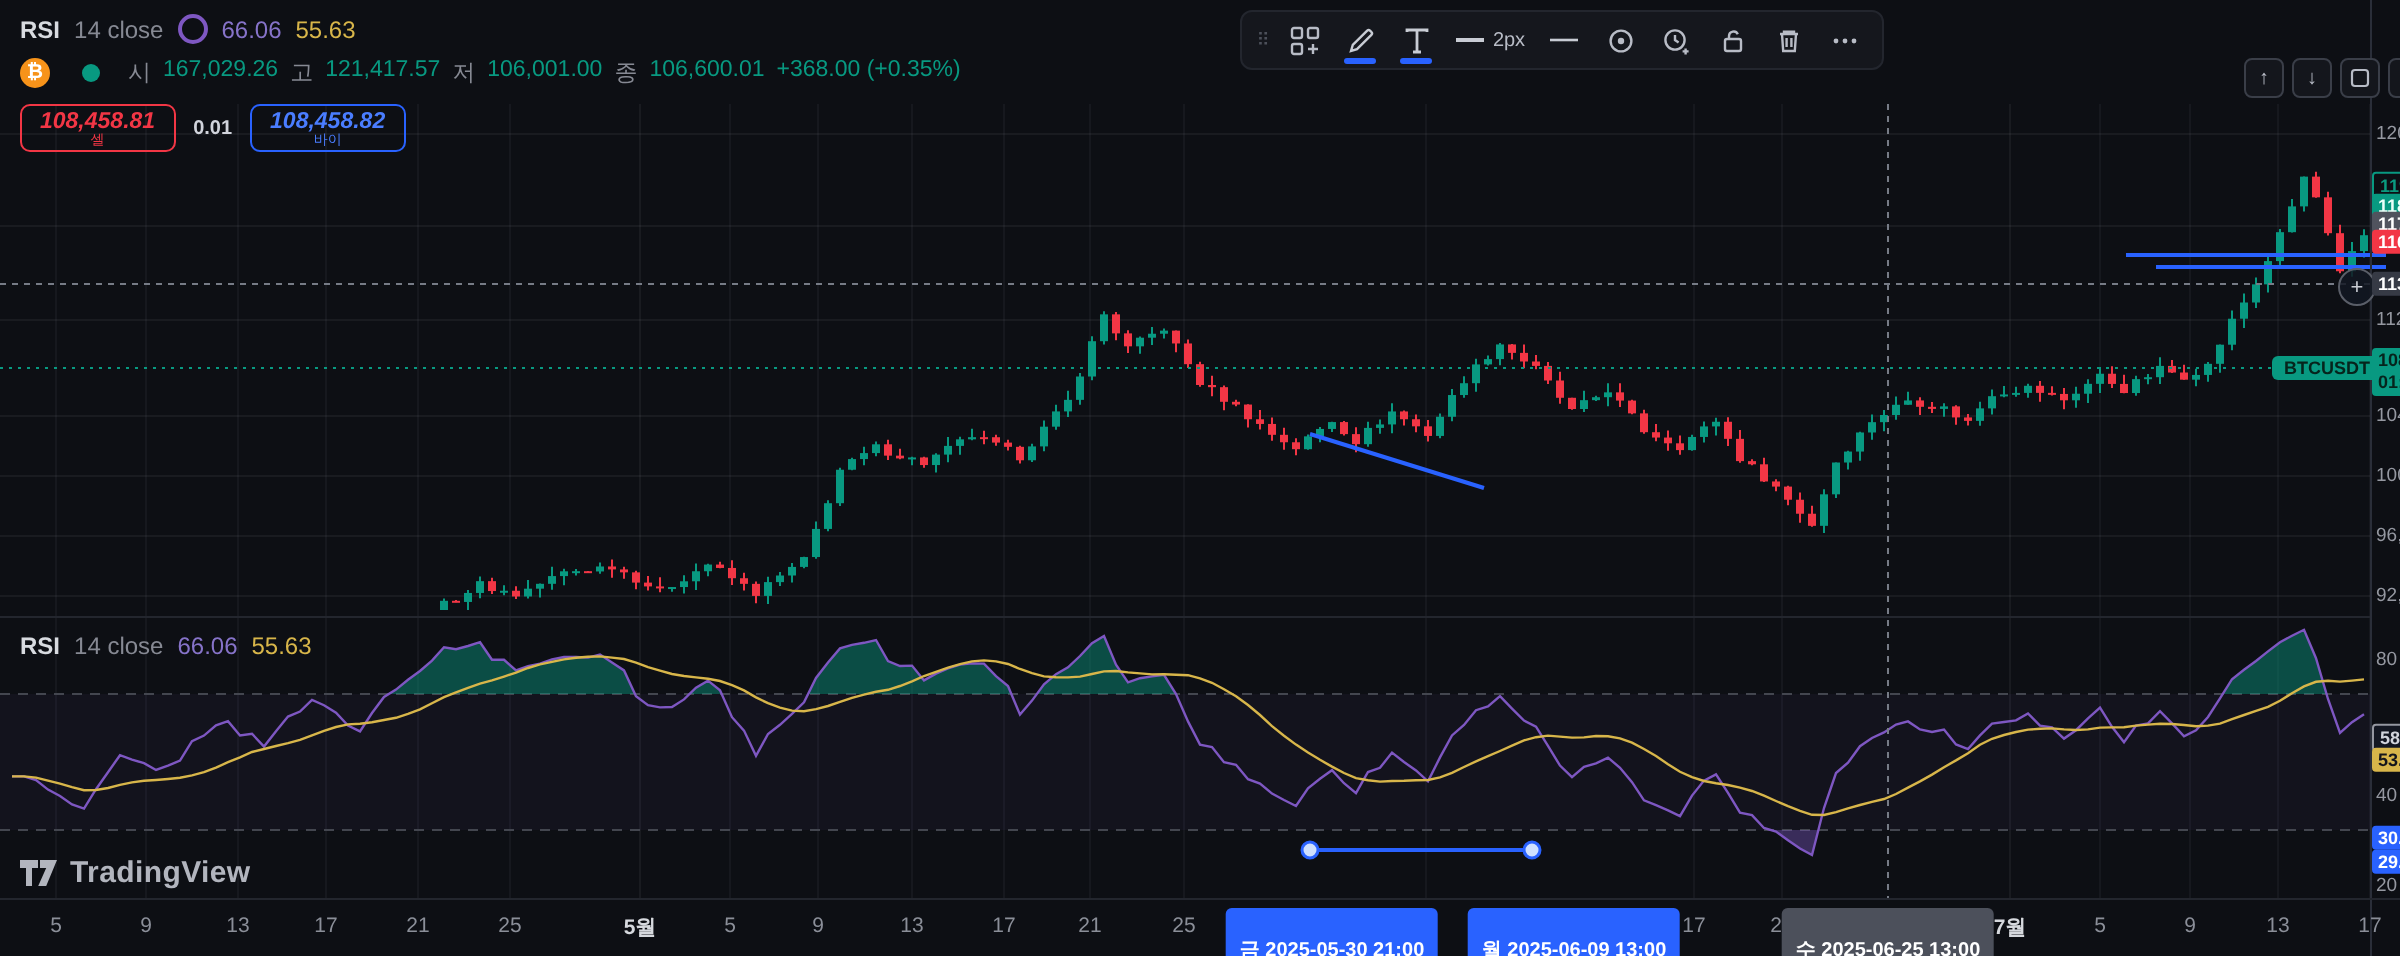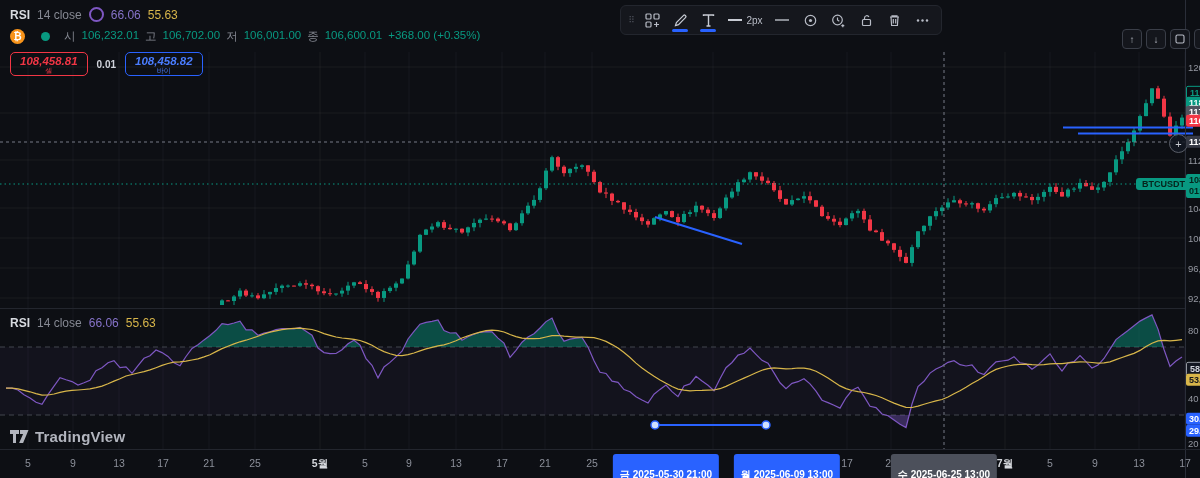--- a/index.html
+++ b/index.html
@@ -554,23 +554,23 @@
     <span class="rsi-ico"></span>
     <span class="v-purple">66.06</span>
     <span class="v-yellow">55.63</span>
   </div>
 
   <div class="row2">
     <span class="btc-logo">₿</span>
     <span class="status-dot"></span>
     <span class="ohlc">
       <span class="l">시</span>
-        <span class="g">106,232.01</span>
+        <span class="g">167,029.26</span>
       <span class="l">고</span>
-        <span class="g">106,702.00</span>
+        <span class="g">121,417.57</span>
       <span class="l">저</span>
         <span class="g">106,001.00</span>
       <span class="l">종</span>
         <span class="g">106,600.01</span>
       <span class="g">+368.00 (+0.35%)</span>
     </span>
   </div>
 
   <div class="trade">
     <div class="tbox sell">

